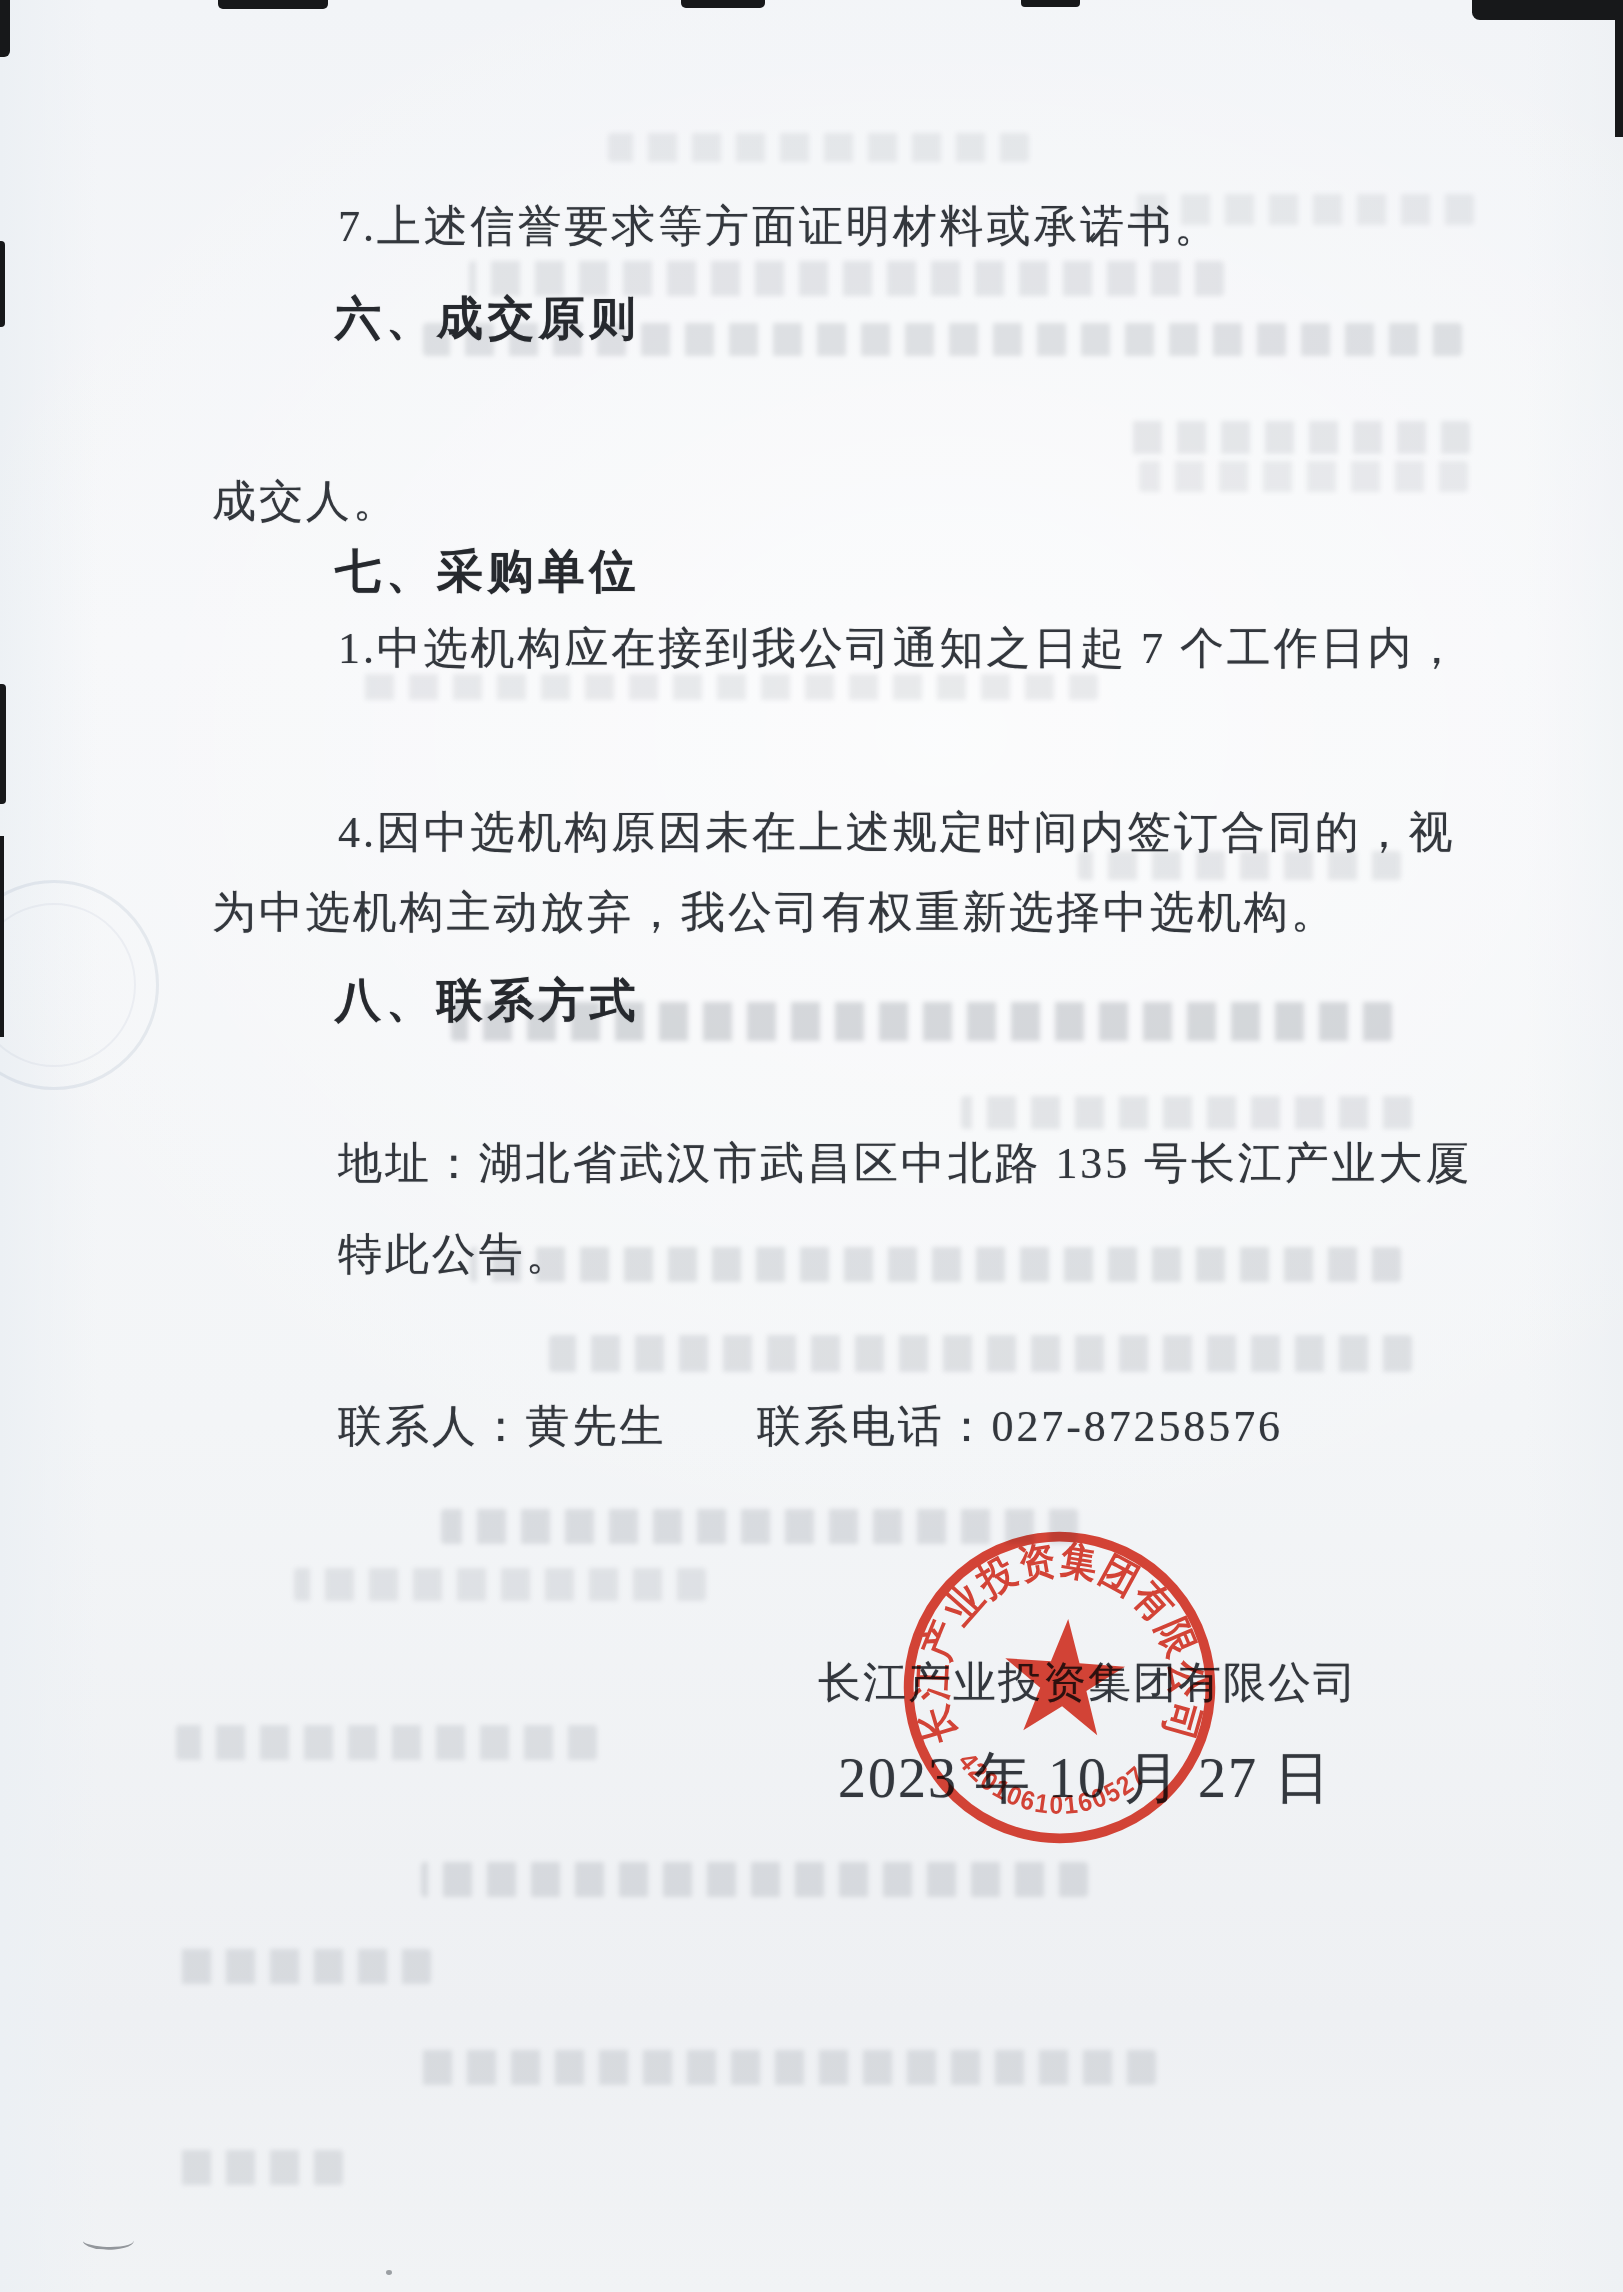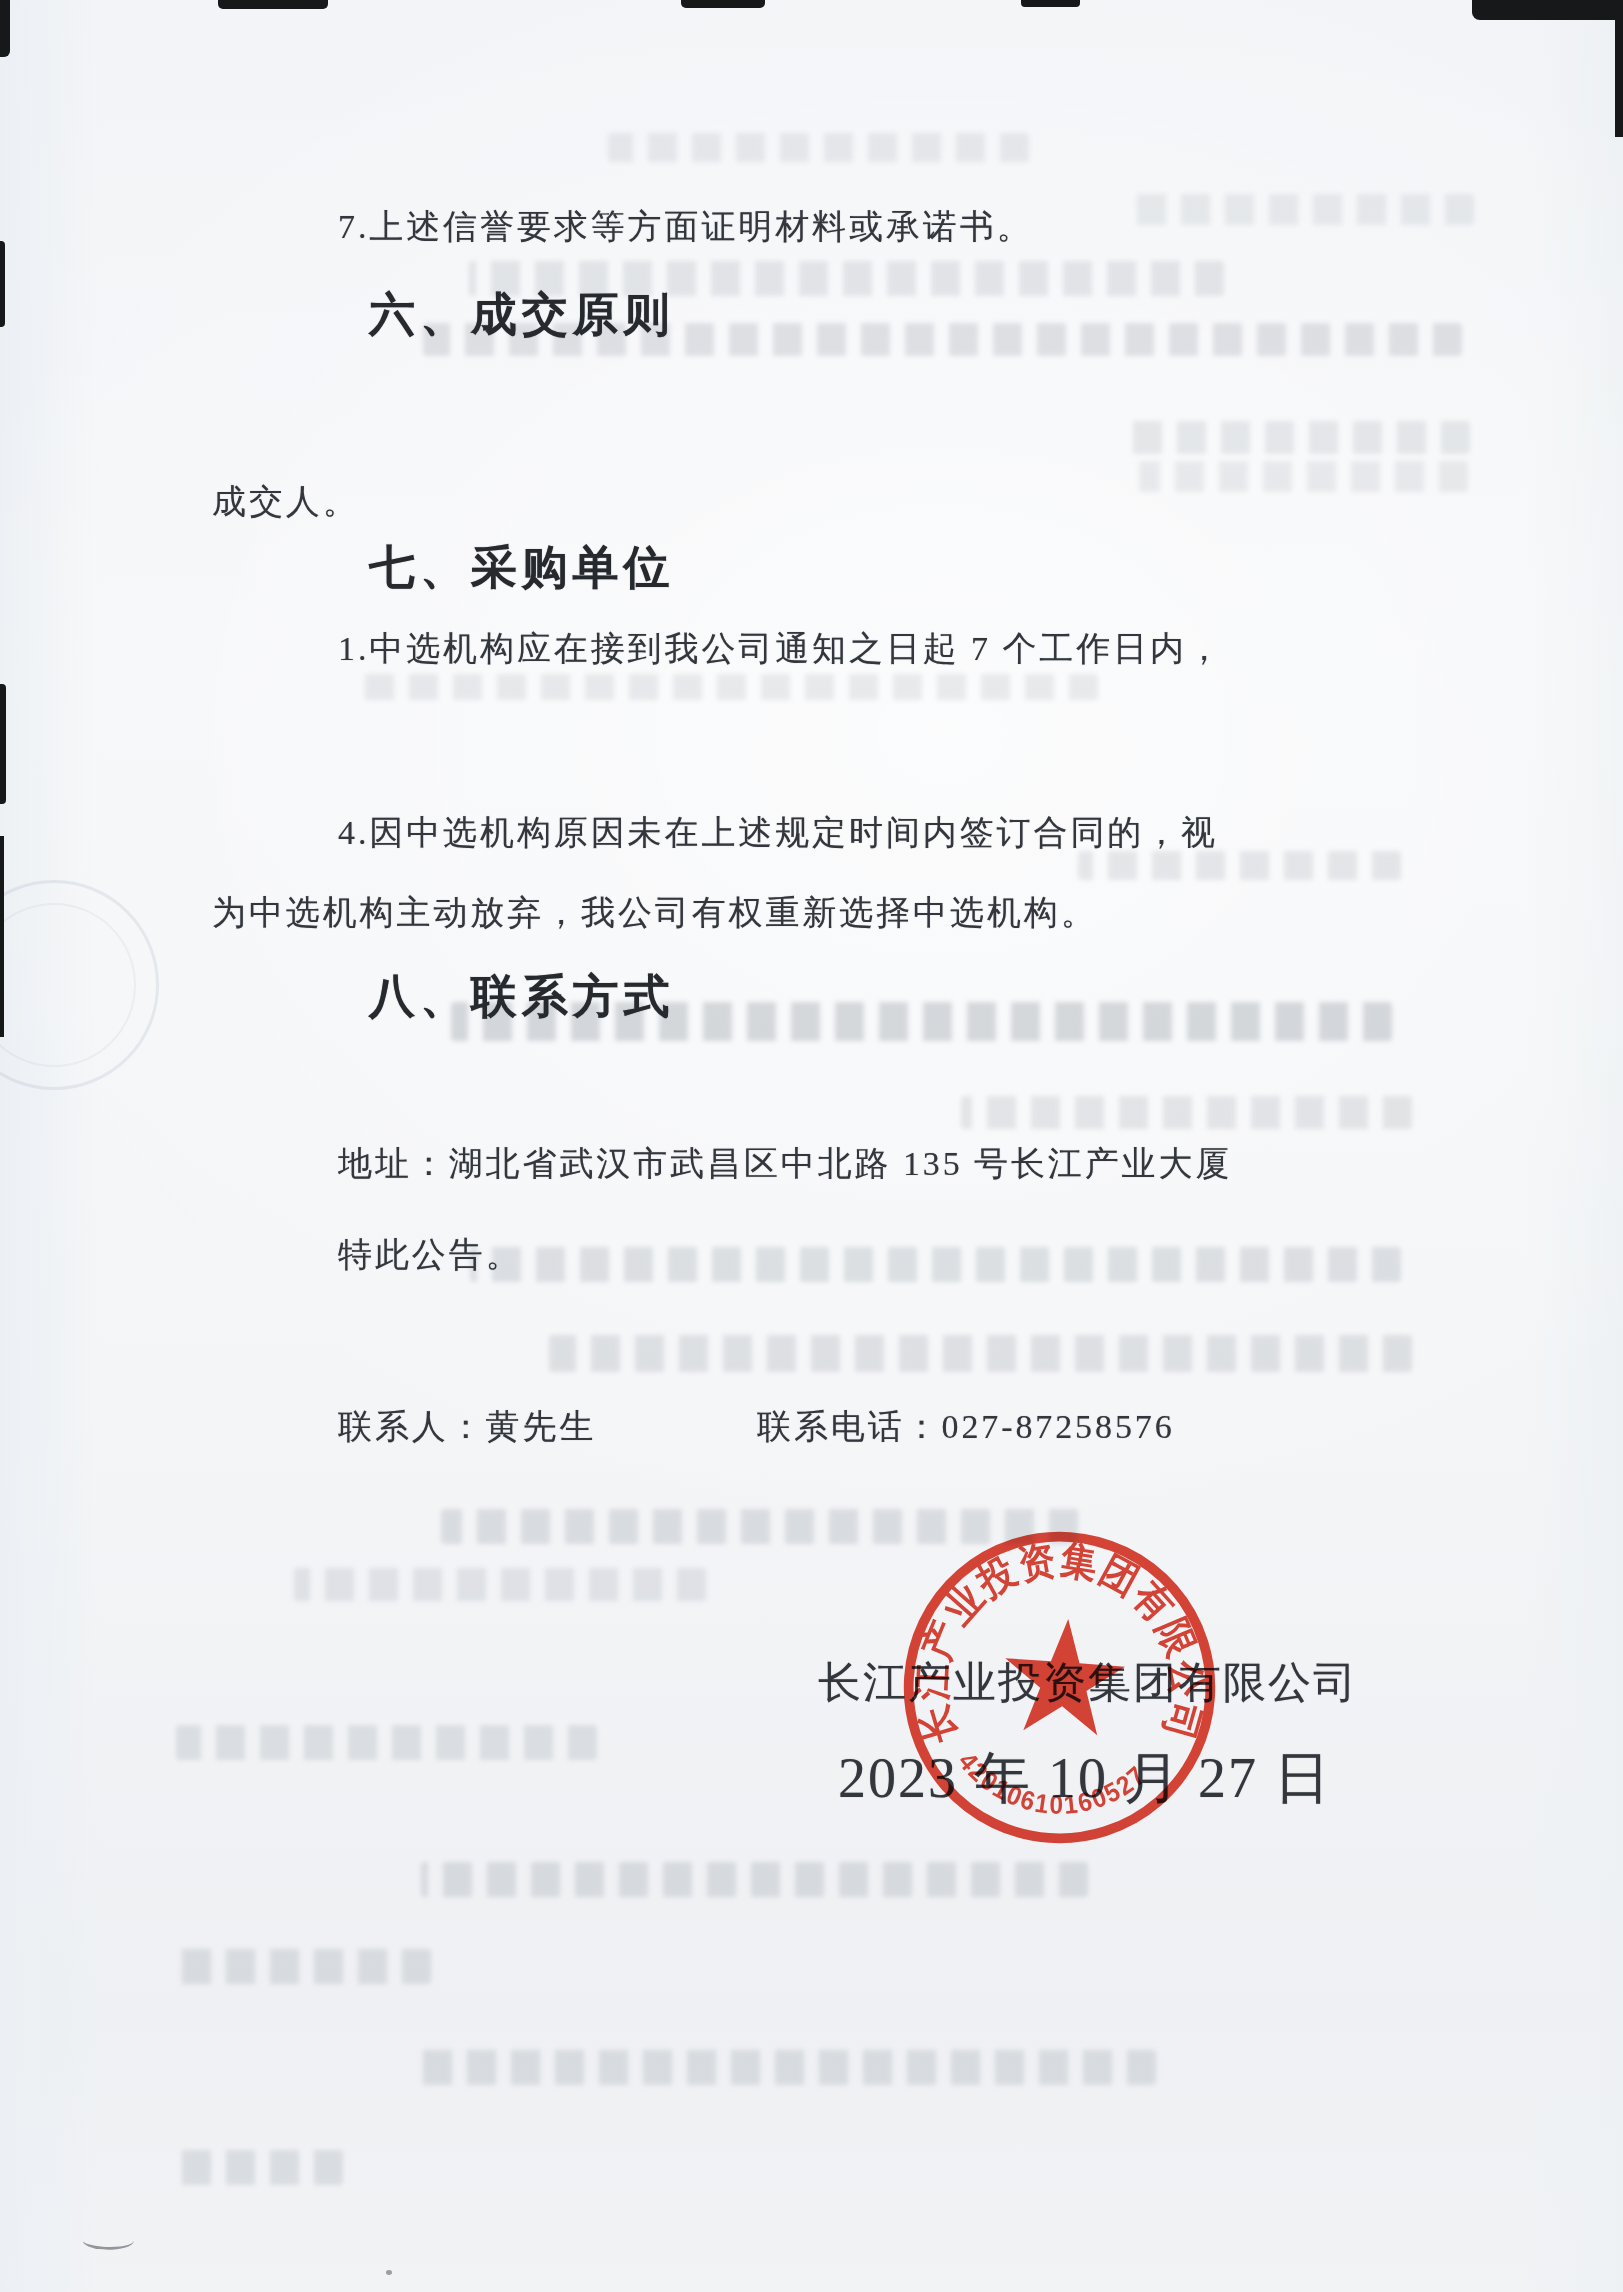--- a/index.html
+++ b/index.html
@@ -10,28 +10,27 @@
   .page{
     position:relative;width:1623px;height:2293px;overflow:hidden;
     background:
       radial-gradient(ellipse 1470px 1176px at 58% 32%, rgba(255,255,255,.6), rgba(255,255,255,0) 72%),
       linear-gradient(90deg, #ecf0f4 0%, rgba(236,240,244,0) 6%, rgba(236,240,244,0) 94%, #eef1f4 100%),
       linear-gradient(180deg, #f2f4f7 0%, #f6f7f9 28%, #f3f5f7 62%, #eef0f3 88%, #f1f3f5 100%);
   }
   
   .line{
     position:absolute;white-space:nowrap;z-index:2;
-    font-size:34px;line-height:49px;letter-spacing:2.9px;
+    font-size:44px;line-height:49px;letter-spacing:2.9px;
     color:#33373d;text-shadow:0 0 1px rgba(46,50,58,.45);
   }
   .heading{
-    font-family:Liberation Mono, monospace;
+    font-family:Liberation Sans, sans-serif;
     font-weight:700;font-size:46px;letter-spacing:4.9px;color:#26292e;
     text-shadow:0 0 1px rgba(30,33,38,.5);
-    margin-left:34px;
   }
   .sig{letter-spacing:2px;}
   
   .ghost{
     position:absolute;z-index:1;border-radius:3.9px;
     background:repeating-linear-gradient(90deg,#59616e 0 29px,rgba(90,98,110,0) 29px 44px);
     filter:blur(2.9px);transform:scaleX(-1);
   }
   
   .faint-stamp{

